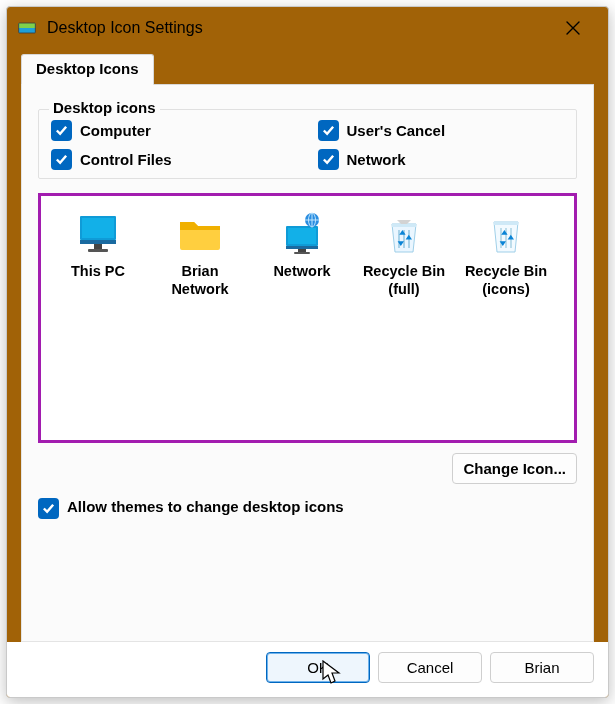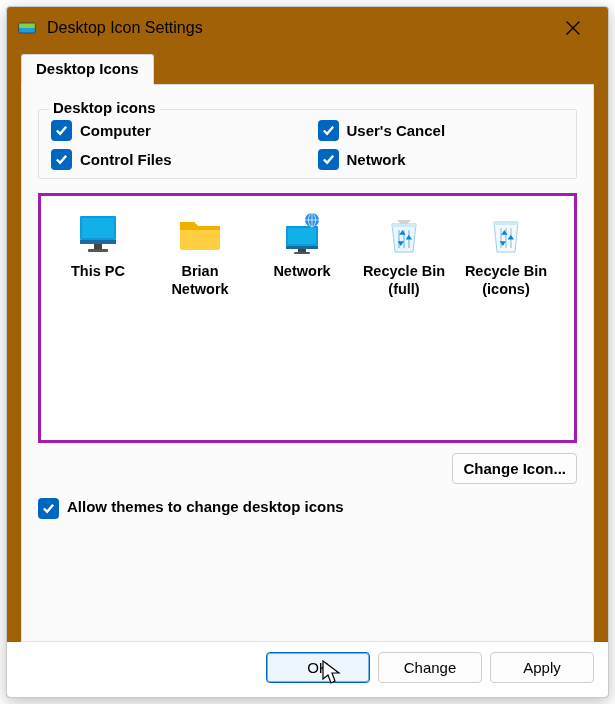--- a/index.html
+++ b/index.html
@@ -302,20 +302,20 @@
             </svg>
           </span>
         <span>Allow themes to change desktop icons</span>
       </label>
 
     </div>
   </div>
 
   <div class="footer">
     <div class="btn default" style="position:relative">OK</div>
-    <div class="btn">Change</div>
-    <div class="btn">Apply</div>
+    <div class="btn">Cancel</div>
+    <div class="btn">Brian</div>
   </div>
 </div>
 
 <svg class="cursor" style="left:322px; top:660px" width="20" height="26" viewBox="0 0 20 26">
   <path d="M1 1 L1 19 L6 15 L9 23 L13 21 L10 13 L17 13 Z" fill="#fff" stroke="#000" stroke-width="1.2"></path>
 </svg>
 
 </body></html>

